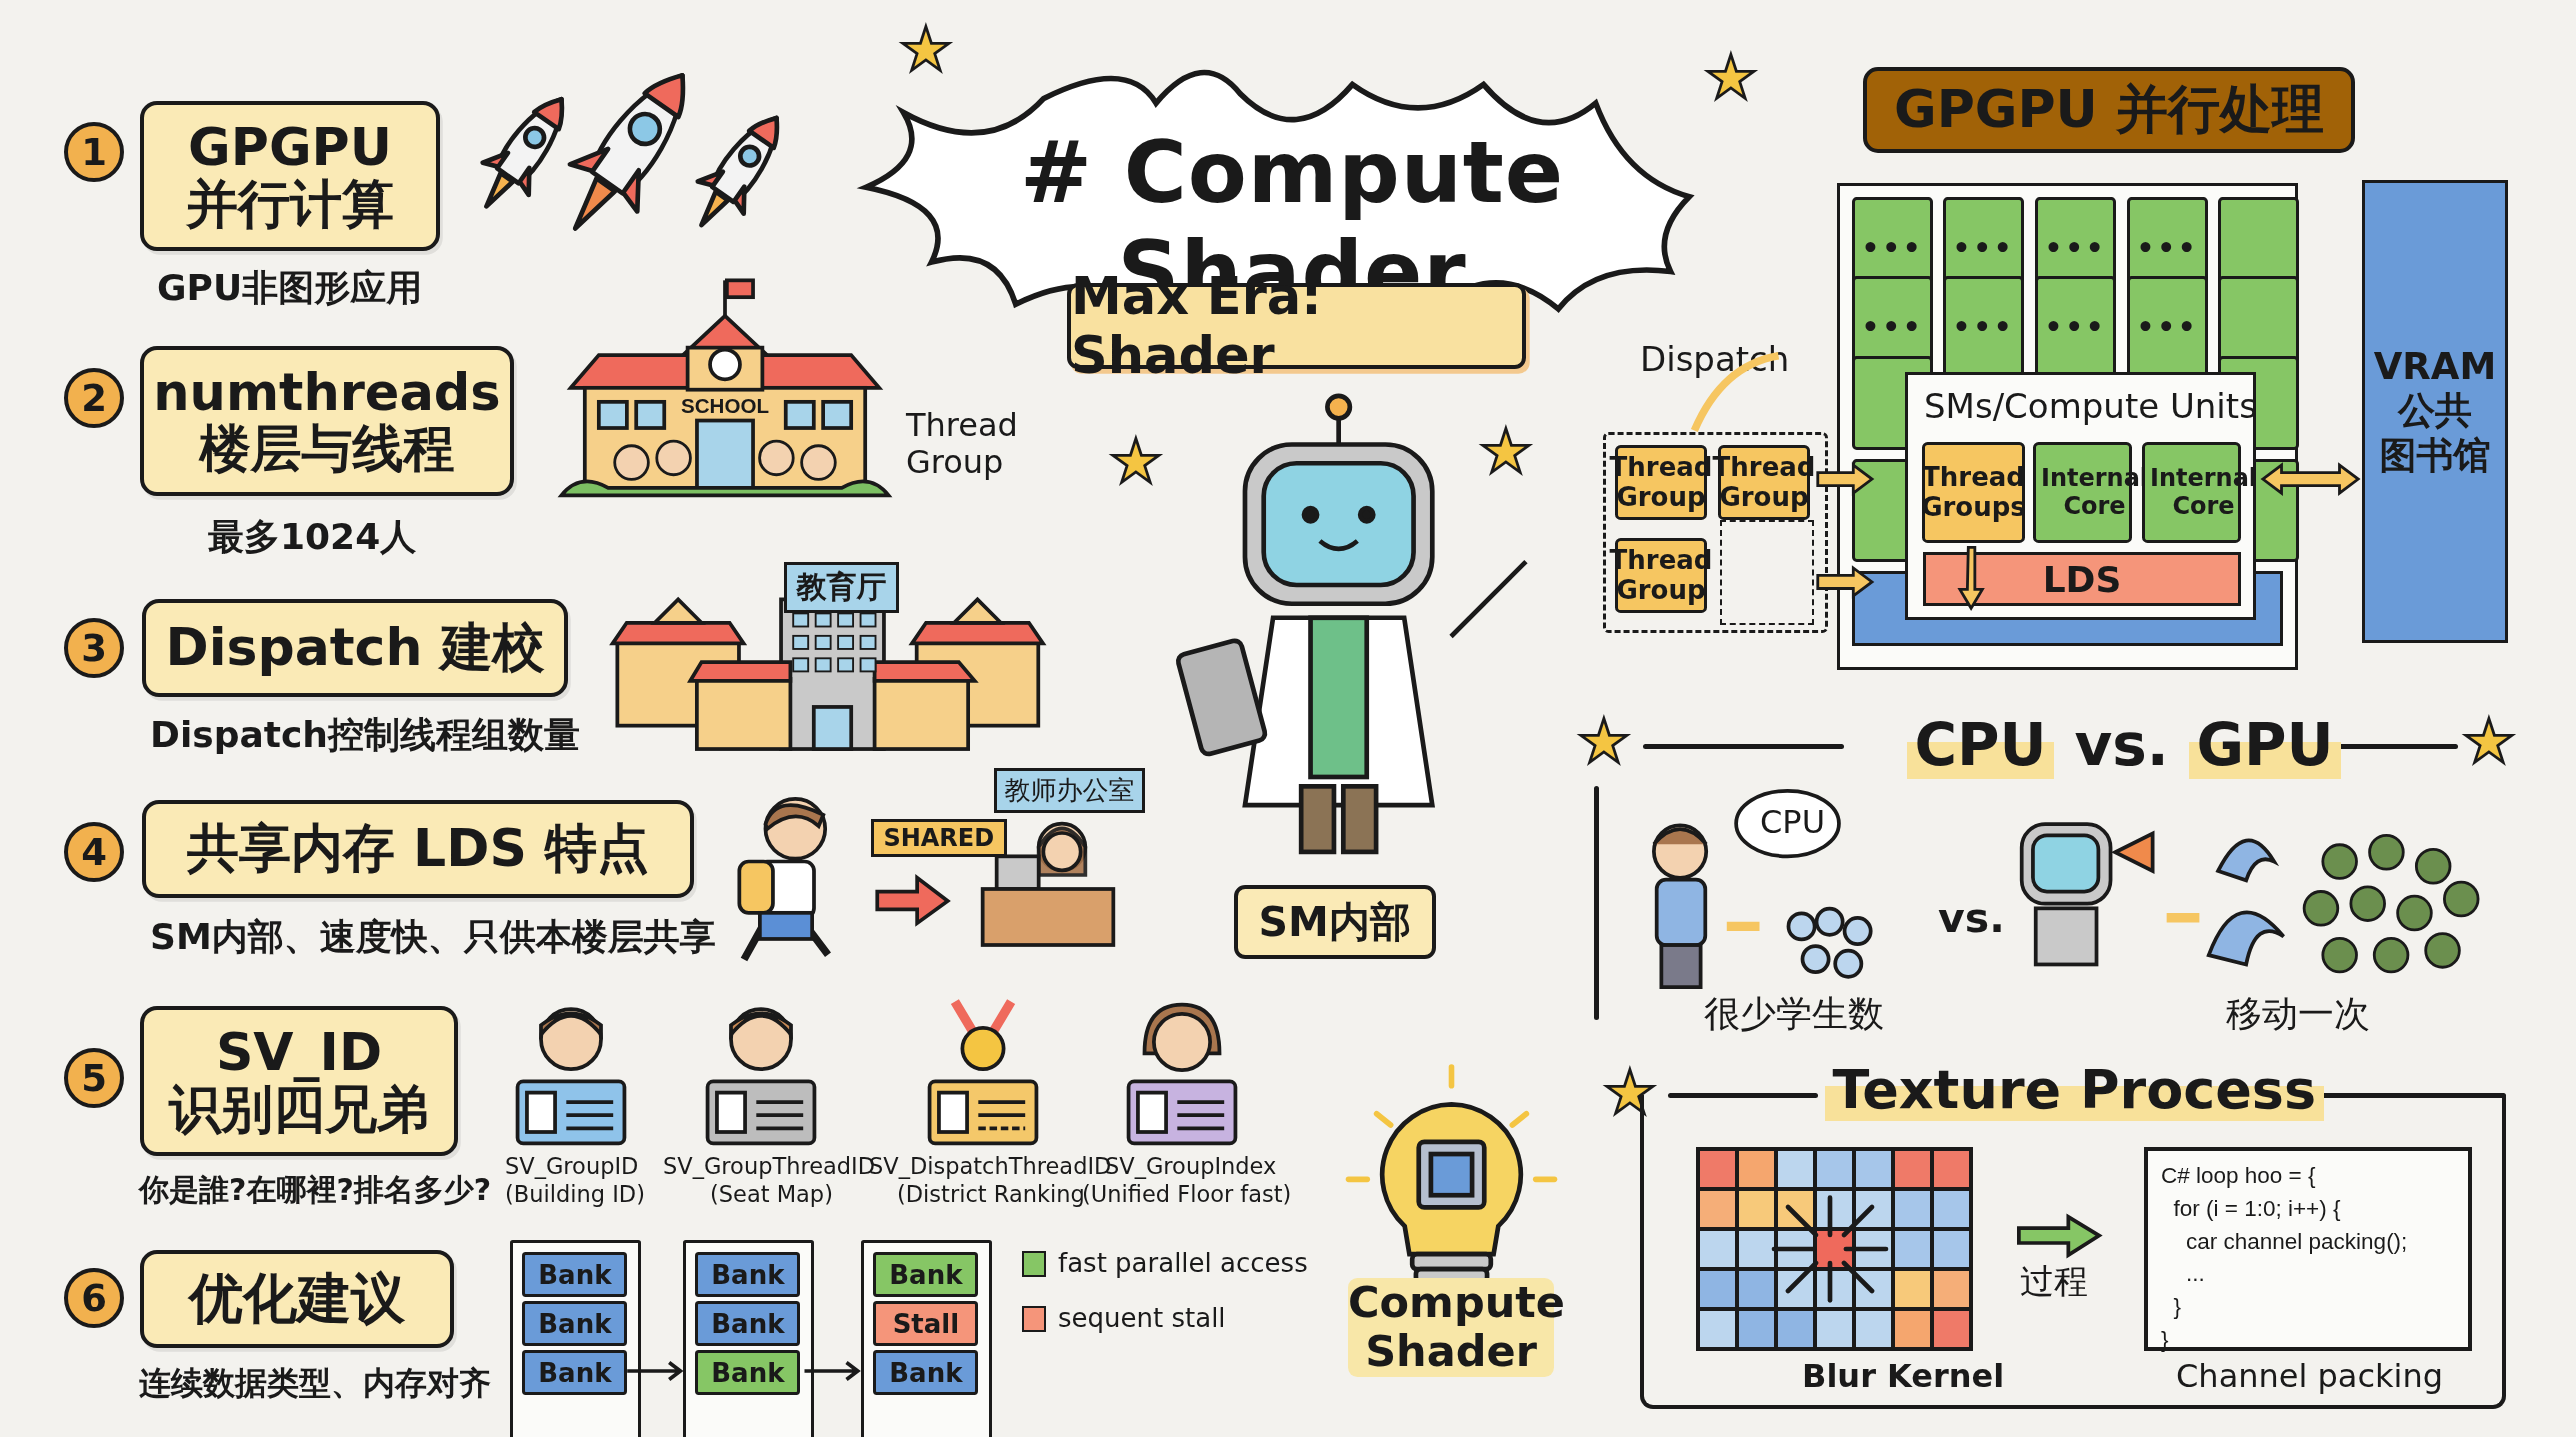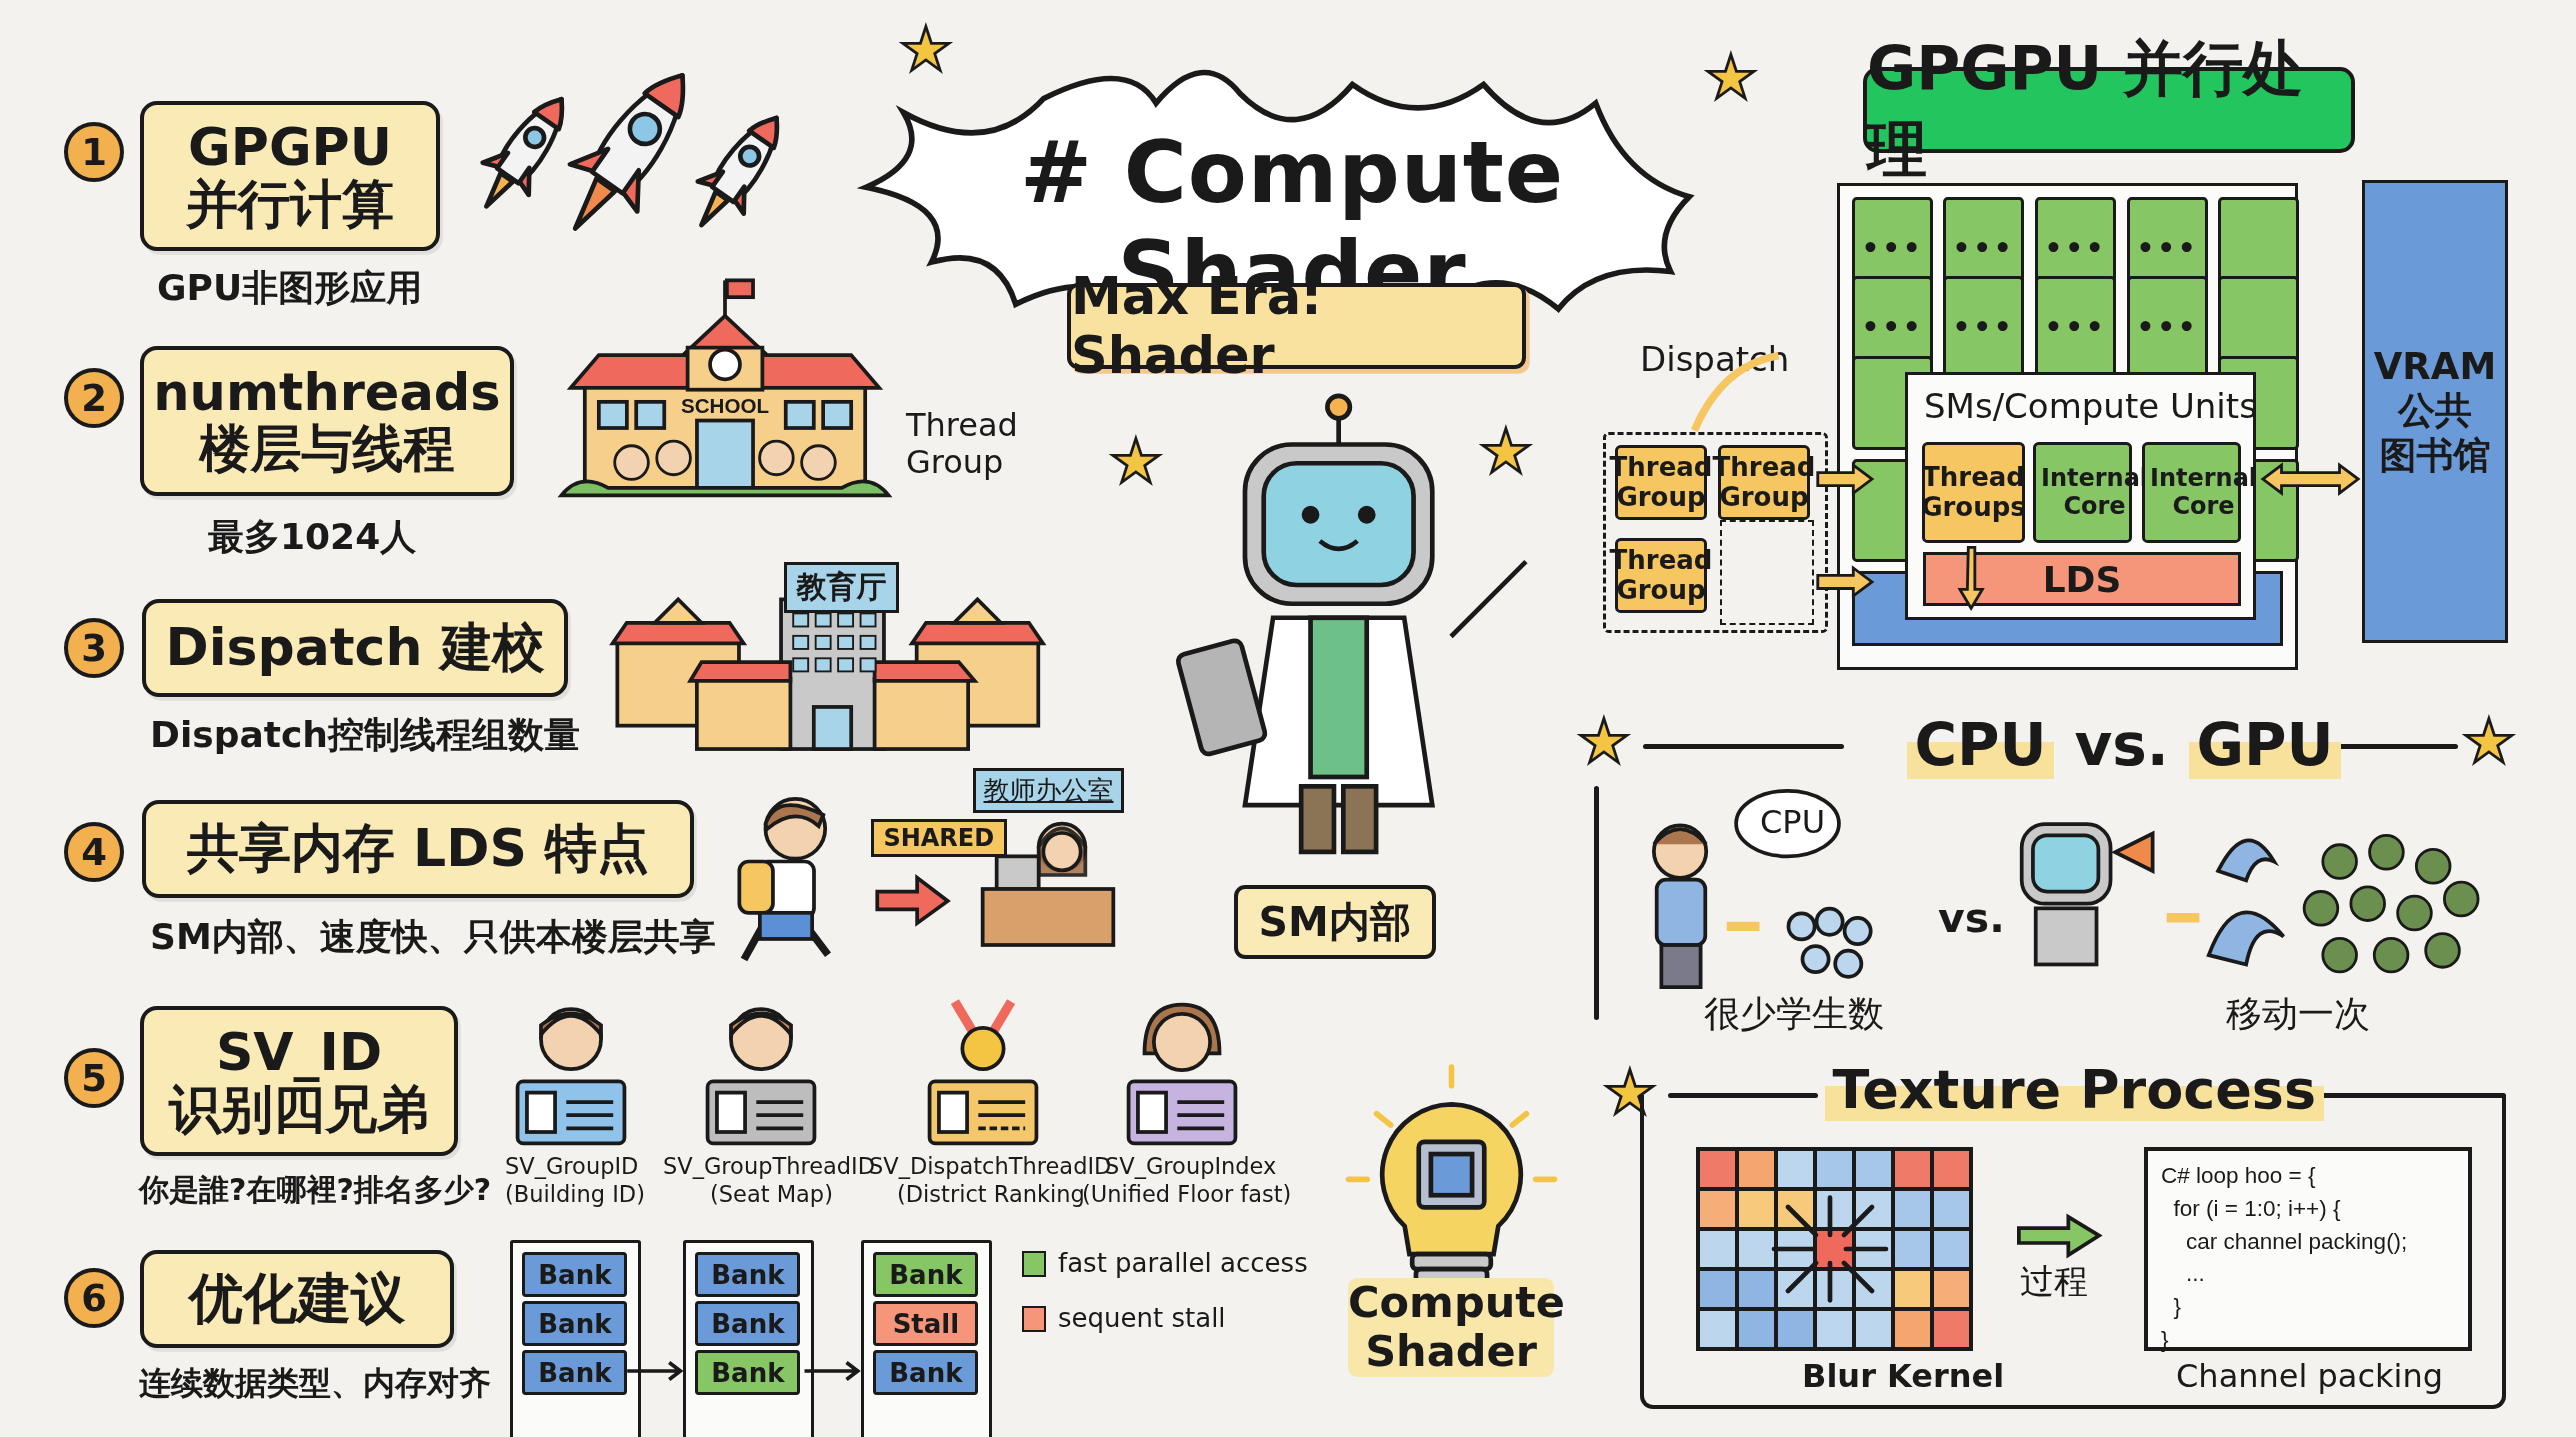--- a/index.html
+++ b/index.html
@@ -14,21 +14,21 @@
 
   
   .burst { position: absolute; left: 847px; top: 47px; width: 880px; height: 290px; }
   .title { position: absolute; left: 899px; top: 122px; width: 786px; text-align: center; font-size: 86px; font-weight: bold; letter-spacing: 0.9px; }
   .era { position: absolute; left: 1067px; top: 283px; width: 459px; height: 86px; background: #f9e1a0; border: 4.7px solid #1a1a1a; border-radius: 11.2px; font-size: 51px; font-weight: bold; display: flex; align-items: center; justify-content: center; box-shadow: 3.7px 4.7px 0 #f3c98e; }
 
   .label { position: absolute; font-weight: bold; white-space: nowrap; }
   .small { font-size: 22.5px; }
 
   
-  .gpgpu-title { position: absolute; left: 1863px; top: 67px; width: 492px; height: 86px; background: #22c55e; border: 4.7px solid #1a1a1a; border-radius: 15px; font-size: 60px; font-weight: bold; display: flex; align-items: center; justify-content: center; }
+  .gpgpu-title { position: absolute; left: 1863px; top: 67px; width: 492px; height: 86px; background: #a16207; border: 4.7px solid #1a1a1a; border-radius: 15px; font-size: 52px; font-weight: bold; display: flex; align-items: center; justify-content: center; }
   .gpu-frame { position: absolute; left: 1837px; top: 183px; width: 461px; height: 487px; border: 3.7px solid #1a1a1a; background: #fbfbf9; }
   .sm-tile { position: absolute; width: 81px; height: 103px; background: #86c665; border: 3.7px solid #1a1a1a; border-radius: 4.7px; display: flex; align-items: center; justify-content: center; font-size: 28px; font-weight: bold; letter-spacing: 2.8px; }
   .vram-strip { position: absolute; left: 1852px; top: 571px; width: 431px; height: 75px; background: #6a9bd8; border: 3.7px solid #1a1a1a; }
   .sm-box { position: absolute; left: 1905px; top: 372px; width: 351px; height: 248px; background: #fbfbf9; border: 3.7px solid #1a1a1a; }
   .tg { position: absolute; background: #f6c661; border: 3.7px solid #1a1a1a; border-radius: 5.6px; font-size: 26px; font-weight: bold; line-height: 1.15; display: flex; align-items: center; justify-content: center; text-align: center; }
   .core { position: absolute; background: #86c665; border: 3.7px solid #1a1a1a; border-radius: 5.6px; font-size: 24px; font-weight: bold; line-height: 1.15; display: flex; align-items: center; justify-content: center; text-align: center; padding-left: 24px; }
   .lds { position: absolute; left: 1923px; top: 552px; width: 318px; height: 54px; background: #f5957a; border: 3.7px solid #1a1a1a; font-size: 36px; font-weight: bold; display: flex; align-items: center; justify-content: center; }
   .vram { position: absolute; left: 2362px; top: 180px; width: 146px; height: 463px; background: #6a9bd8; border: 3.7px solid #1a1a1a; display: flex; flex-direction: column; align-items: center; justify-content: center; font-size: 37px; font-weight: bold; line-height: 1.2; text-align: center; }
   .dashed { position: absolute; left: 1603px; top: 432px; width: 225px; height: 201px; border: 3.7px dashed #1a1a1a; border-radius: 5.6px; }
   .dashed-inner { position: absolute; left: 1720px; top: 520px; width: 94px; height: 105px; border: 2.8px dashed #1a1a1a; }
@@ -170,21 +170,21 @@
 <svg class="abs" style="left:702px;top:777px;" width="168" height="197" viewBox="0 0 180 210">
   <g stroke="#1a1a1a" stroke-width="4">
     <circle cx="100" cy="55" r="32" fill="#f3d2b0"></circle>
       <path d="M68,50 Q80,15 130,40 L125,52 Q100,30 70,55Z" fill="#a9764e"></path>
     <rect x="60" y="90" width="60" height="60" rx="10" fill="#fff"></rect>
       <rect x="40" y="90" width="36" height="55" rx="10" fill="#f6c661"></rect>
     <path d="M70,150 L45,195 M105,150 L135,190" stroke-width="8"></path>
       <rect x="62" y="145" width="56" height="28" fill="#5b8fd6"></rect>
   </g>
 </svg>
-<div class="label" style="left:973px;top:768px;background:#a8d4ea;border:3.7px solid #1a1a1a;padding:1.9px 7.5px;font-size:26px;font-weight:normal;text-decoration:underline;">教师办公室</div>
+<div class="label" style="left:994px;top:768px;background:#a8d4ea;border:3.7px solid #1a1a1a;padding:1.9px 7.5px;font-size:26px;font-weight:normal;">教师办公室</div>
 <div class="label" style="left:871px;top:819px;background:#f6c661;border:3.7px solid #1a1a1a;padding:1.9px 9.4px;font-size:24px;">SHARED</div>
 <svg class="abs" style="left:875px;top:875px;" width="75" height="51" viewBox="0 0 80 55">
     <path d="M2,18 L45,18 L45,3 L78,28 L45,52 L45,37 L2,37Z" fill="#ef6a5c" stroke="#1a1a1a" stroke-width="4"></path>
   </svg>
 <svg class="abs" style="left:978px;top:800px;" width="140" height="150" viewBox="0 0 150 160">
   <g stroke="#1a1a1a" stroke-width="4">
       <circle cx="90" cy="50" r="25" fill="#f3d2b0"></circle>
       <path d="M65,50 Q90,10 115,50 L115,80 L65,80Z" fill="#a9764e" opacity="0.9"></path>
       <circle cx="90" cy="55" r="20" fill="#f3d2b0"></circle>
       <rect x="20" y="60" width="45" height="35" fill="#c9c9c9"></rect>

